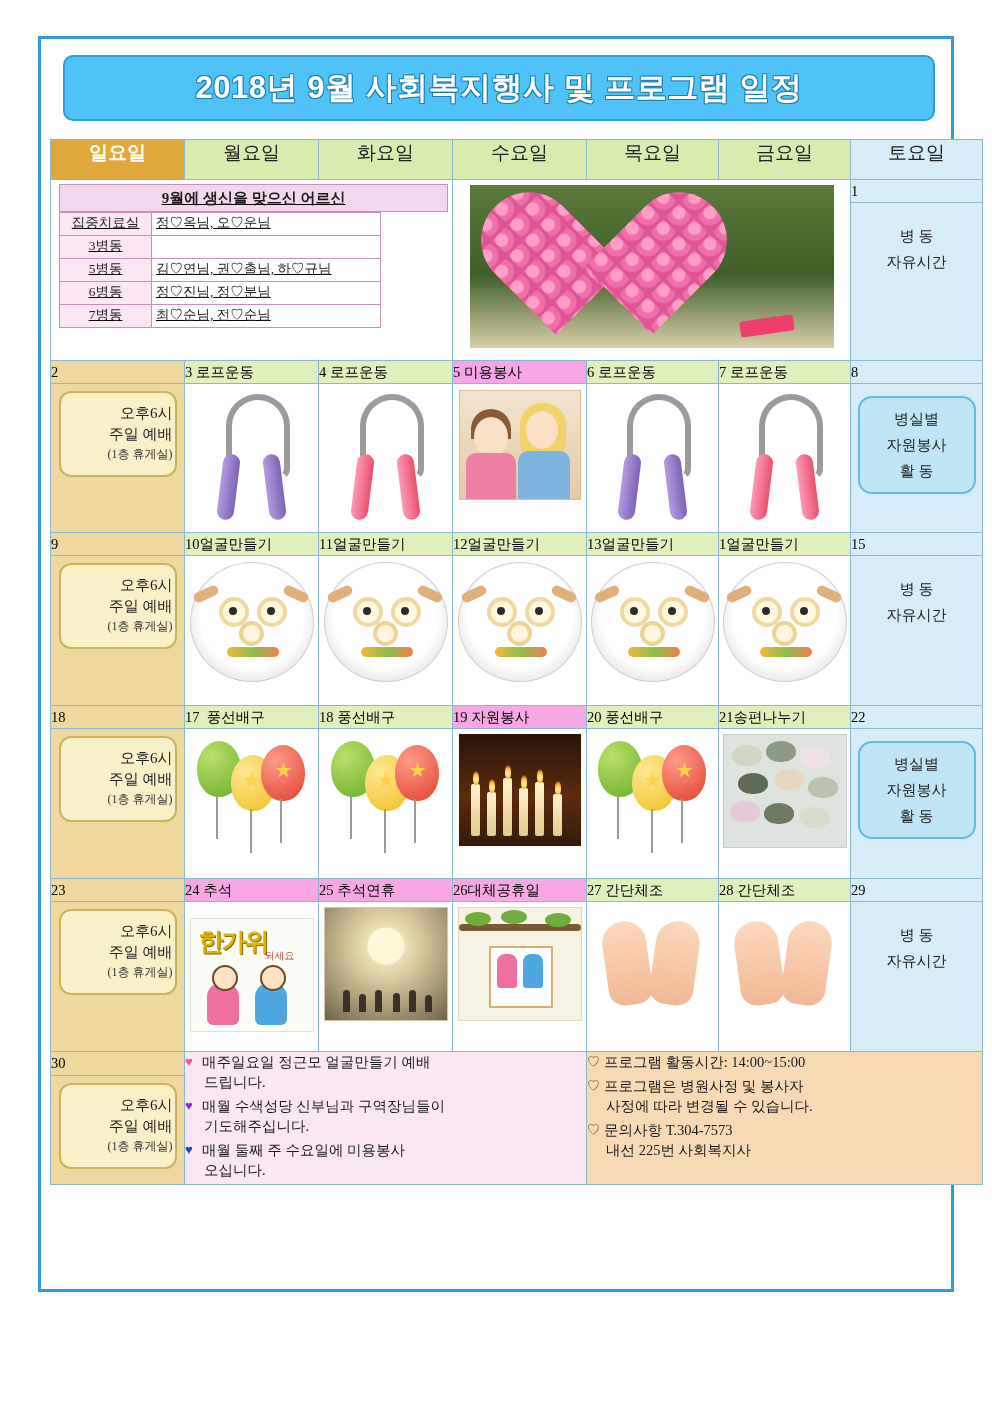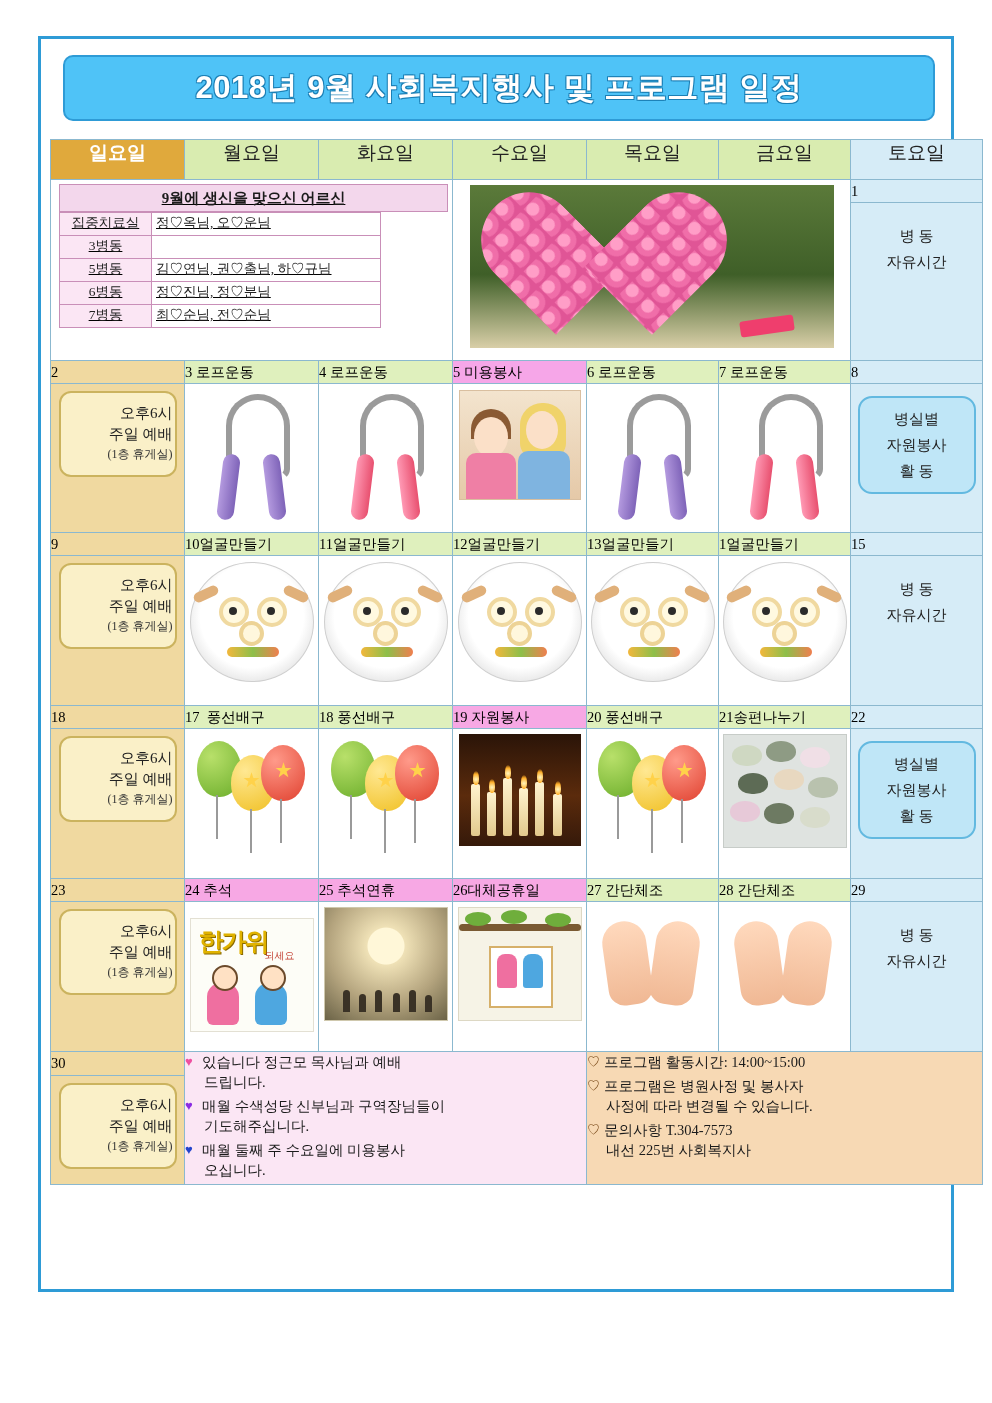--- a/index.html
+++ b/index.html
@@ -907,21 +907,21 @@
           </div>
         </td>
       </tr>
 
       <tr>
         <td class="datecell d-sun">30</td>
         <td colspan="3" rowspan="2" class="note-left">
           <div class="note-line">
             <span class="mk pink">♥</span>
             <span class="note-text">
-              <span>있습니다 정근모 목사님과 예배</span>
+              <span>매주일요일 정근모 얼굴만들기 예배</span>
               <span class="ind">드립니다.</span>
             </span>
           </div>
           <div class="note-line">
             <span class="mk purple">♥</span>
             <span class="note-text">
               <span>매월 수색성당 신부님과 구역장님들이</span>
               <span class="ind">기도해주십니다.</span>
             </span>
           </div>

